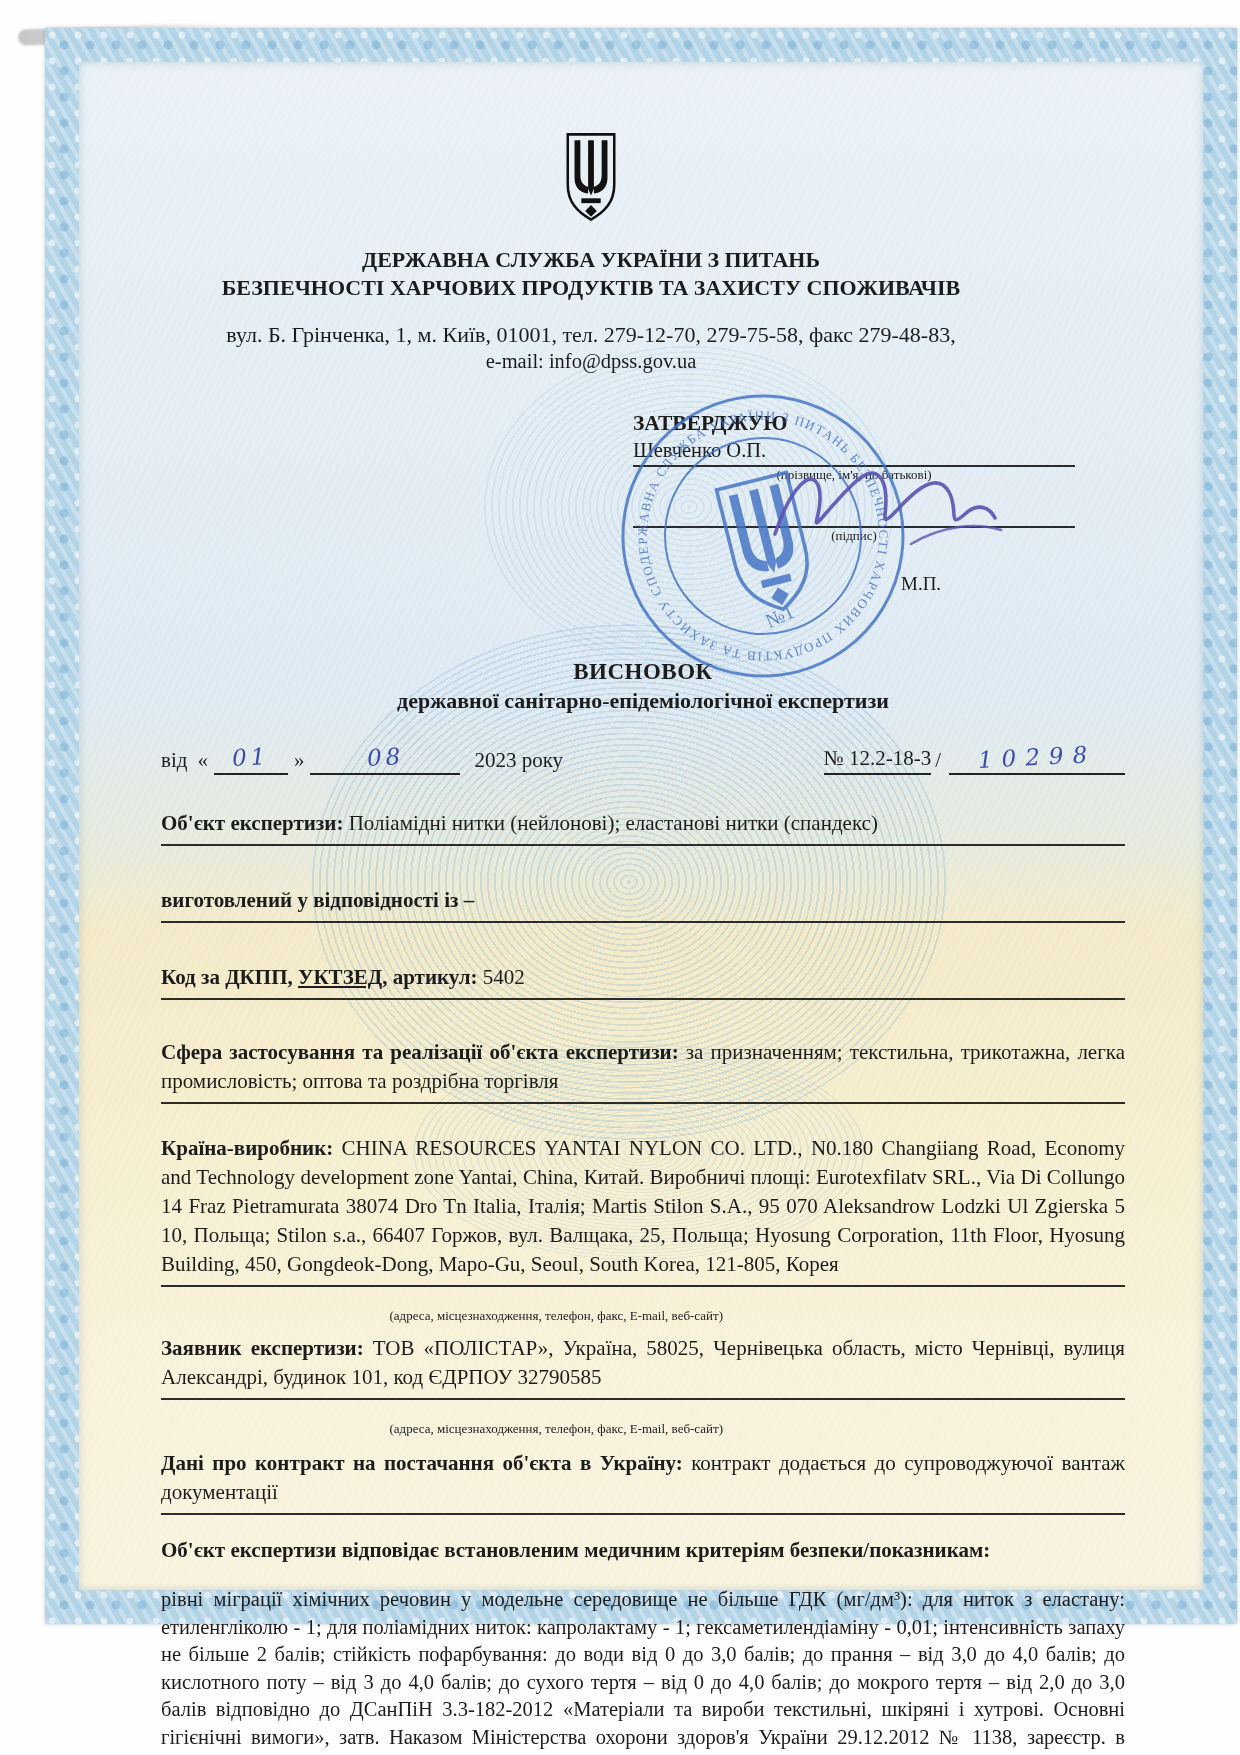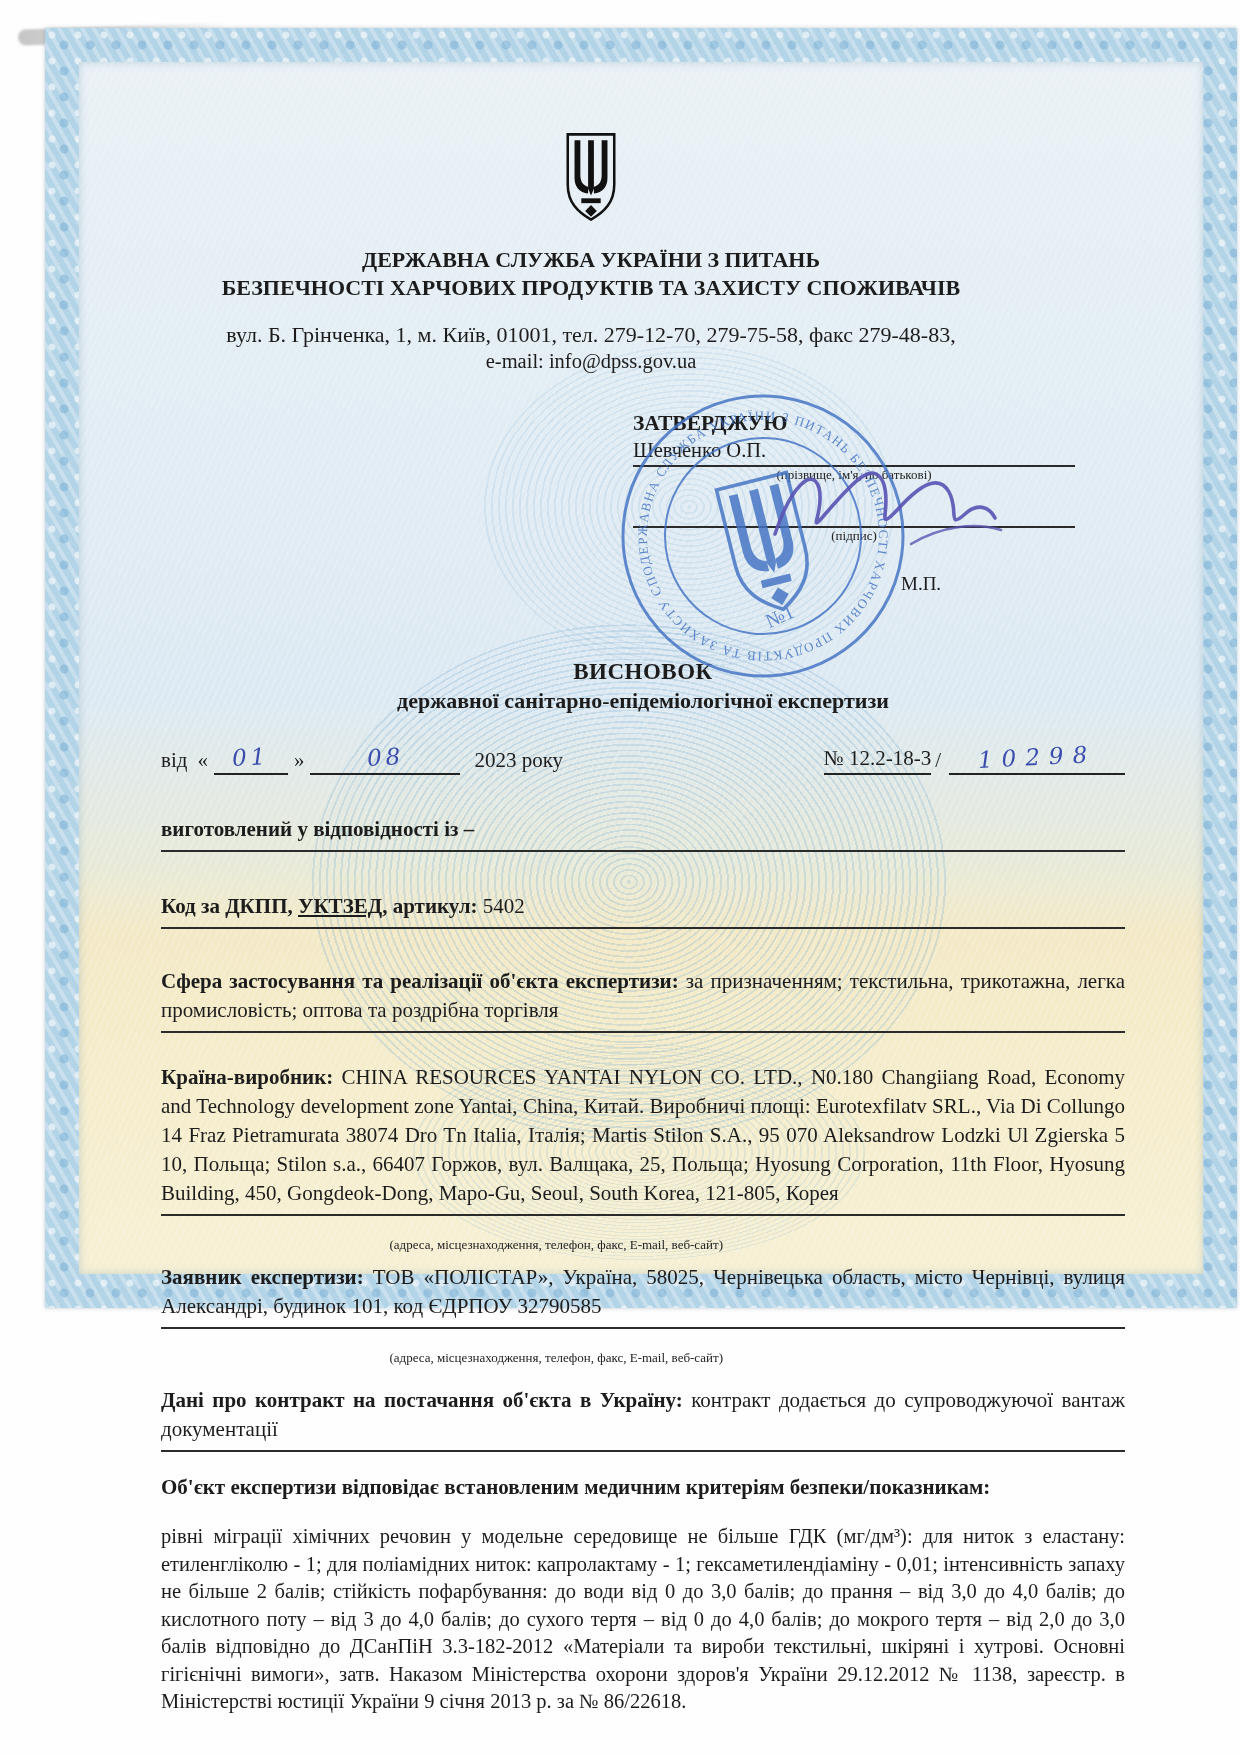--- a/index.html
+++ b/index.html
@@ -4,21 +4,21 @@
 <style>
   html,body{margin:0;padding:0;}
   body{
     width:1240px;height:1755px;position:relative;overflow:hidden;
     background:#fefefe;
     font-family:"Liberation Serif", serif;
     color:#1c1c1c;
   }
   
   .scan{
-    position:absolute;left:45px;top:28px;width:1192px;height:1280px;
+    position:absolute;left:45px;top:28px;width:1192px;height:1596px;
     background-color:#b3d3e6;
     background-image:
       radial-gradient(circle at 7px 7px, rgba(255,255,255,.55) 3px, transparent 4px),
       radial-gradient(circle at 19px 17px, rgba(125,178,214,.55) 4px, transparent 5px),
       repeating-linear-gradient(60deg, rgba(255,255,255,.28) 0 4px, transparent 4px 10px);
     background-size:26px 26px,26px 26px,auto;
     box-shadow:0 0 4px rgba(90,110,130,.35);
   }
   .paper{
     position:absolute;inset:34px;
@@ -133,20 +133,24 @@
         <span class="slot w74"><span class="hw">01</span></span>
         <span style="margin:0 6px;">»</span>
         <span class="slot w150"><span class="hw">08</span></span>
         <span style="margin-left:14px;">2023 року</span>
         <span class="grow"></span>
         <span class="num-ul">№ 12.2-18-3</span>
         <span class="slash">/</span>
         <span class="slot w176"><span class="hw hw-num">10298</span></span>
       </div>
 
+      <p class="field mt1">
+        <b>Об'єкт експертизи:</b>
+        <span>Поліамідні нитки (нейлонові); еластанові нитки (спандекс)</span>
+      </p>
 
       <p class="field mt3">
         <b>виготовлений у відповідності із –</b>
       </p>
 
       <p class="field mt3">
         <b>Код за ДКПП,</b>
         <b class="ul">УКТЗЕД</b><b>, артикул:</b>
         <span>5402</span>
       </p>
@@ -161,21 +165,21 @@
         <span>CHINA RESOURCES YANTAI NYLON CO. LTD., N0.180 Changiiang Road, Economy and Technology development zone Yantai, China, Китай. Виробничі площі: Eurotexfilatv SRL., Via Di Collungo 14 Fraz Pietramurata 38074 Dro Tn Italia, Італія; Martis Stilon S.A., 95 070 Aleksandrow Lodzki Ul Zgierska 5 10, Польща; Stilon s.a., 66407 Горжов, вул. Валщака, 25, Польща; Hyosung Corporation, 11th Floor, Hyosung Building, 450, Gongdeok-Dong, Mapo-Gu, Seoul, South Korea, 121-805, Корея</span>
       </p>
       <div class="cap fieldcap">(адреса, місцезнаходження, телефон, факс, E-mail, веб-сайт)</div>
 
       <p class="field" style="margin-top:10px;">
         <b>Заявник експертизи:</b>
         <span>ТОВ «ПОЛІСТАР», Україна, 58025, Чернівецька область, місто Чернівці, вулиця Александрі, будинок 101, код ЄДРПОУ 32790585</span>
       </p>
       <div class="cap fieldcap">(адреса, місцезнаходження, телефон, факс, E-mail, веб-сайт)</div>
 
-      <p class="field" style="margin-top:20px;">
+      <p class="field" style="margin-top:12px;">
         <b>Дані про контракт на постачання об'єкта в Україну:</b>
         <span>контракт додається до супроводжуючої вантаж документації</span>
       </p>
 
       <p class="concl-head">Об'єкт експертизи відповідає встановленим медичним критеріям безпеки/показникам:</p>
       <p class="concl-body">рівні міграції хімічних речовин у модельне середовище не більше ГДК (мг/дм³): для ниток з еластану: етиленгліколю - 1; для поліамідних ниток: капролактаму - 1; гексаметилендіаміну - 0,01; інтенсивність запаху не більше 2 балів; стійкість пофарбування: до води від 0 до 3,0 балів; до прання – від 3,0 до 4,0 балів; до кислотного поту – від 3 до 4,0 балів; до сухого тертя – від 0 до 4,0 балів; до мокрого тертя – від 2,0 до 3,0 балів відповідно до ДСанПіН 3.3-182-2012 «Матеріали та вироби текстильні, шкіряні і хутрові. Основні гігієнічні вимоги», затв. Наказом Міністерства охорони здоров'я України 29.12.2012  № 1138, зареєстр. в Міністерстві юстиції України 9 січня 2013 р. за № 86/22618.</p>
 
       <div class="stamp">
         <svg width="300" height="300" viewBox="0 0 300 300">
           <defs>

